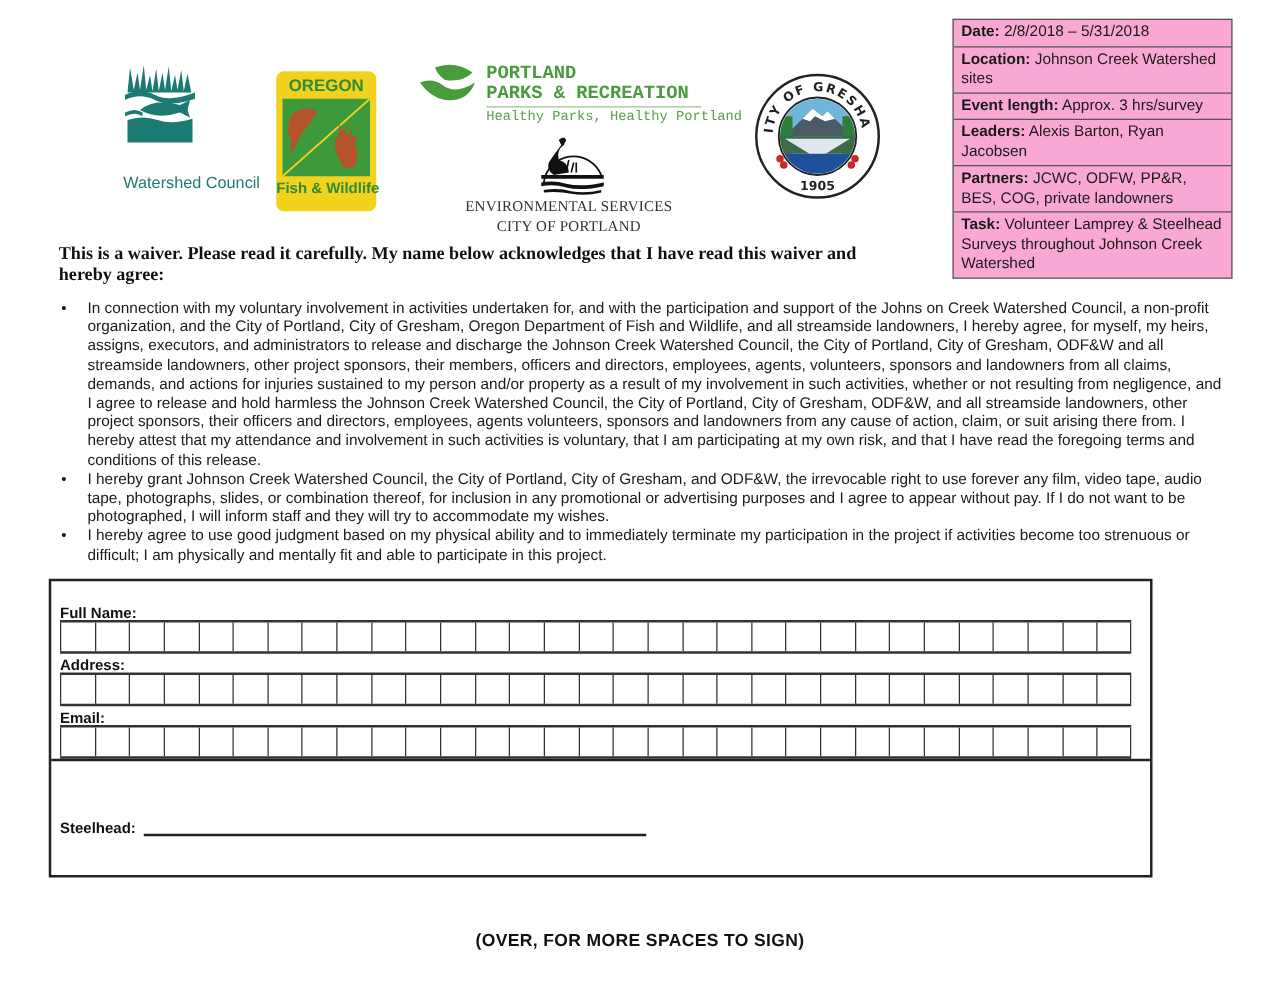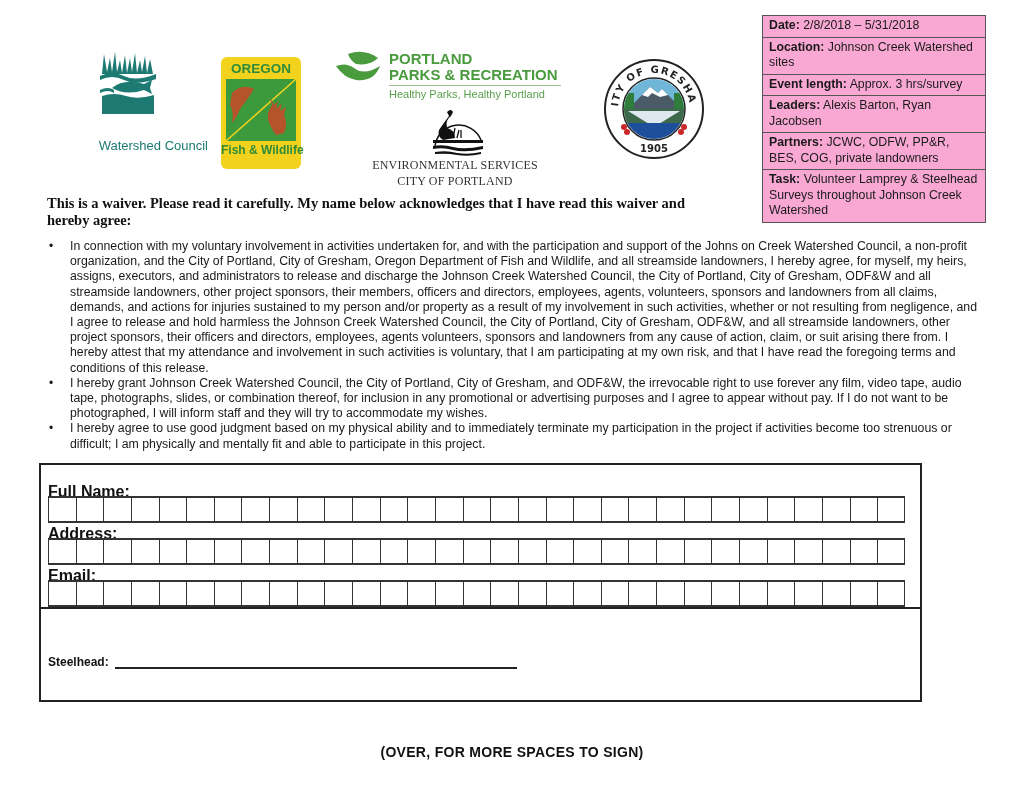--- a/index.html
+++ b/index.html
@@ -15,21 +15,21 @@
     .logo { position: absolute; }
     .jcwc { left: 52px; top: 52px; width: 156px; height: 102px; }
     .jcwc-name { position: absolute; left: 0; top: 64px; width: 156px; text-align: center; font-size: 19.5px; font-weight: bold; color: #1c7a72; letter-spacing: -0.5px; white-space: nowrap; }
     .jcwc-sub { position: absolute; left: 0; top: 86px; width: 156px; text-align: right; font-size: 13px; color: #1c7a72; white-space: nowrap; }
 
     .odfw { left: 221px; top: 57px; width: 80px; height: 112px; background: #f2d21c; border-radius: 6px; }
     .odfw-title { position: absolute; left: 0; top: 4px; width: 80px; text-align: center; font-size: 13.5px; font-weight: bold; color: #2e8b3a; }
     .odfw-field { position: absolute; left: 5px; top: 22px; width: 70px; height: 62px; background: #3c9a3d; overflow: hidden; }
     .odfw-sub { position: absolute; left: 0; top: 86px; width: 80px; text-align: right; font-size: 12px; font-weight: bold; color: #2e8b3a; white-space: nowrap; }
 
-    .ppr { left: 334px; top: 48px; width: 230px; height: 56px; }
+    .ppr { left: 334px; top: 48px; width: 230px; height: 56px; font-family: Liberation Mono, monospace; }
     .ppr-line1 { position: absolute; left: 55px; top: 2px; font-size: 15px; font-weight: bold; color: #4a9a3e; white-space: nowrap; }
     .ppr-line2 { position: absolute; left: 55px; top: 18px; font-size: 15px; font-weight: bold; color: #4a9a3e; white-space: nowrap; }
     .ppr-rule { position: absolute; left: 55px; top: 37px; width: 172px; height: 1px; background: #9cc494; }
     .ppr-tag { position: absolute; left: 55px; top: 40px; font-size: 11px; color: #5aa04c; white-space: nowrap; }
 
     .bes { left: 365px; top: 106px; width: 180px; height: 84px; }
     .bes-line1 { position: absolute; left: 0; top: 52px; width: 180px; text-align: center; font-family: "Liberation Serif", serif; font-size: 12px; color: #333; letter-spacing: 0.2px; white-space: nowrap; }
     .bes-line2 { position: absolute; left: 0; top: 68px; width: 180px; text-align: center; font-family: "Liberation Serif", serif; font-size: 12px; color: #333; letter-spacing: 0.2px; white-space: nowrap; }
 
     .gresham { left: 602px; top: 57px; width: 104px; height: 104px; }
@@ -37,21 +37,21 @@
     
     .waiver-head { position: absolute; left: 47px; top: 195px; width: 680px; font-family: "Liberation Serif", serif; font-weight: bold; font-size: 14.5px; line-height: 17px; color: #111; }
 
     
     .bullets { position: absolute; left: 47px; top: 239px; width: 935px; margin: 0; padding: 0; list-style: none; }
     .bullet { position: relative; padding-left: 23px; font-size: 12.3px; line-height: 15.2px; color: #1a1a1a; margin: 0; }
     .bullet-dot { position: absolute; left: 2px; top: 0; font-size: 12px; }
 
     
     .form-box { position: absolute; left: 39px; top: 463px; width: 883px; height: 239px; border: 2px solid #222; box-sizing: border-box; }
-    .field-label { position: absolute; left: 7px; font-size: 16px; font-weight: bold; color: #111; }
+    .field-label { position: absolute; left: 7px; font-size: 12px; font-weight: bold; color: #111; }
     .char-row { position: absolute; left: 7px; height: 27px; display: flex; border-top: 2px solid #333; border-bottom: 2px solid #333; box-sizing: border-box; }
     .char-cell { width: 27.65px; height: 100%; box-sizing: border-box; border-left: 1.5px solid #333; }
     .char-cell:last-child { border-right: 1.5px solid #333; }
     .divider { position: absolute; left: 0; top: 142px; width: 100%; height: 2px; background: #222; }
     .sig-label { position: absolute; left: 7px; top: 190px; font-size: 12px; font-weight: bold; color: #111; }
     .sig-line { position: absolute; left: 74px; top: 202px; width: 402px; height: 1.5px; background: #222; }
 
     .footer-note { position: absolute; left: 0; top: 744px; width: 1024px; text-align: center; font-size: 14px; font-weight: bold; color: #111; letter-spacing: 0.3px; }
   </style>
 </head>

